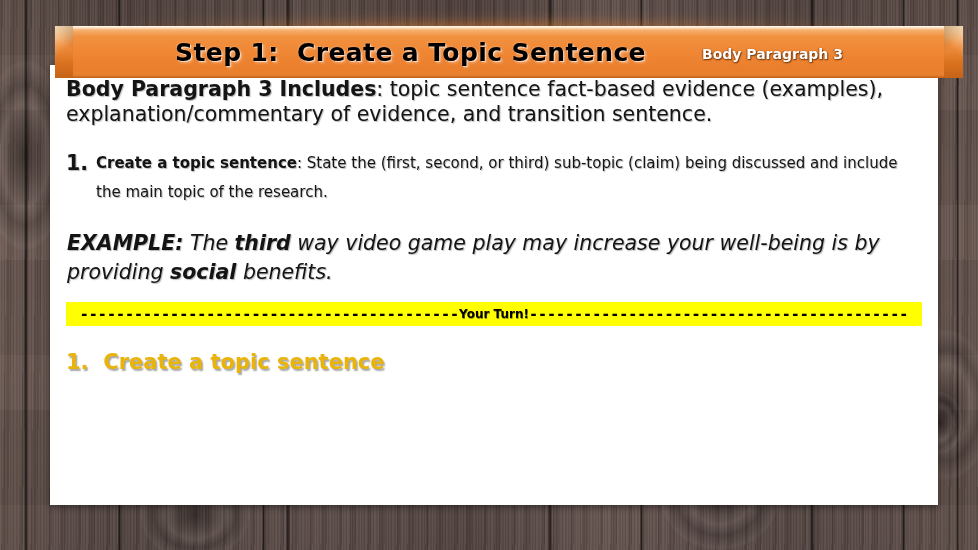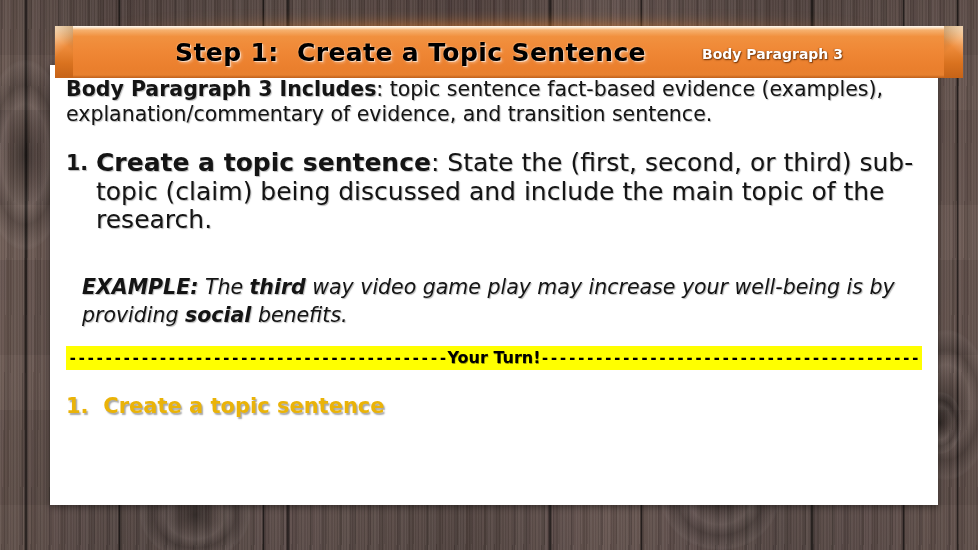--- a/index.html
+++ b/index.html
@@ -215,33 +215,33 @@
     font-size:20.5px;
     line-height:28.5px;
     color:#141414;
     flex:0 0 auto;
     width:30px;
     text-shadow:1px 1px 1px rgba(0,0,0,.28);
   }
   .numbered .body{
     flex:1 1 auto;
     font-family:"DejaVu Sans", sans-serif;
-    font-size:25px;
+    font-size:15px;
     line-height:28.5px;
     color:#141414;
     text-shadow:1px 1px 1px rgba(0,0,0,.28);
   }
 
   .example{
     font-family:"DejaVu Sans", sans-serif;
     font-style:italic;
     font-size:20.5px;
     line-height:28.5px;
     color:#141414;
-    margin:16px;
+    margin:1px;
     text-shadow:1px 1px 1px rgba(0,0,0,.28);
   }
   .example b{font-weight:bold;}
 
   
   #your-turn-band{
     position:relative;
     margin-top:16px;
     background:#ffff00;
     height:24px;
@@ -259,21 +259,21 @@
     color:#000;
     letter-spacing:0px;
     overflow:hidden;
     flex:1 1 0;
   }
   #your-turn-band .dashes.left{text-align:right;}
   #your-turn-band .dashes.right{text-align:left;}
   #your-turn-band .label{
     font-family:"DejaVu Sans", sans-serif;
     font-weight:bold;
-    font-size:16px;
+    font-size:12px;
     line-height:24px;
     color:#000;
     flex:0 0 auto;
     padding:12px 0px;
     text-shadow:.5px .5px 0 rgba(0,0,0,.4);
   }
 
   .final-line{
     margin-top:22px;
     font-family:"DejaVu Sans", sans-serif;

